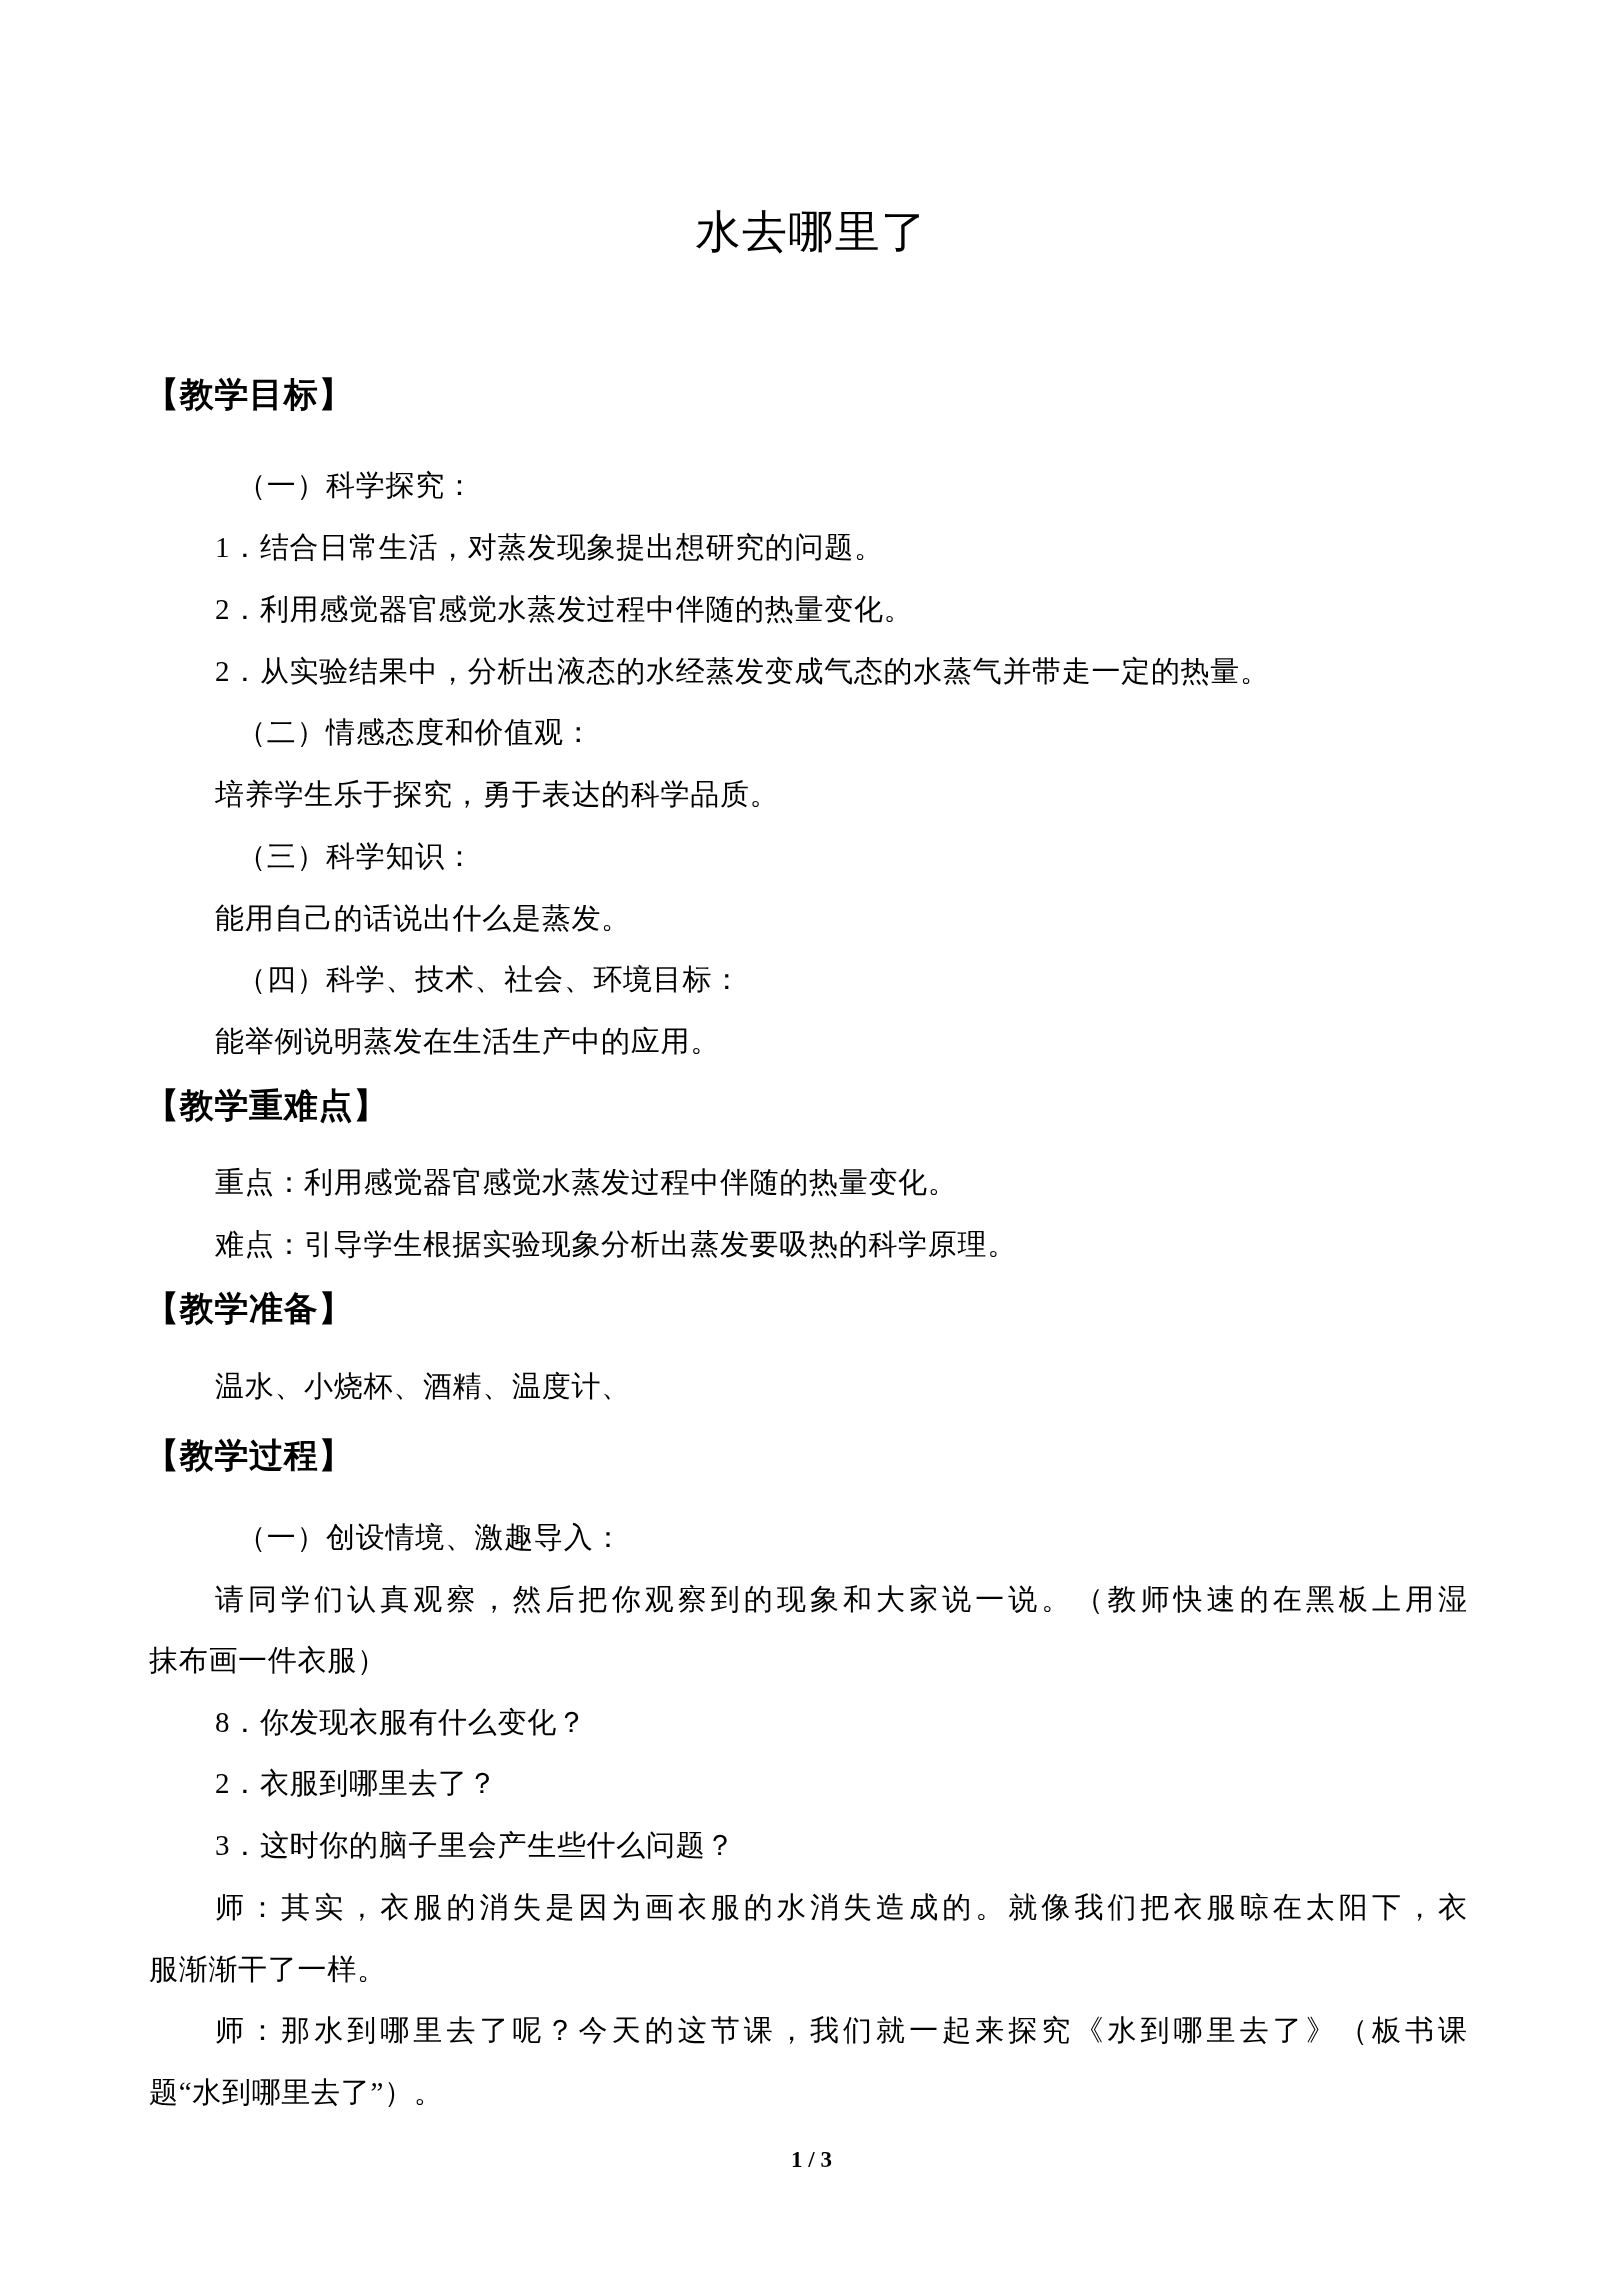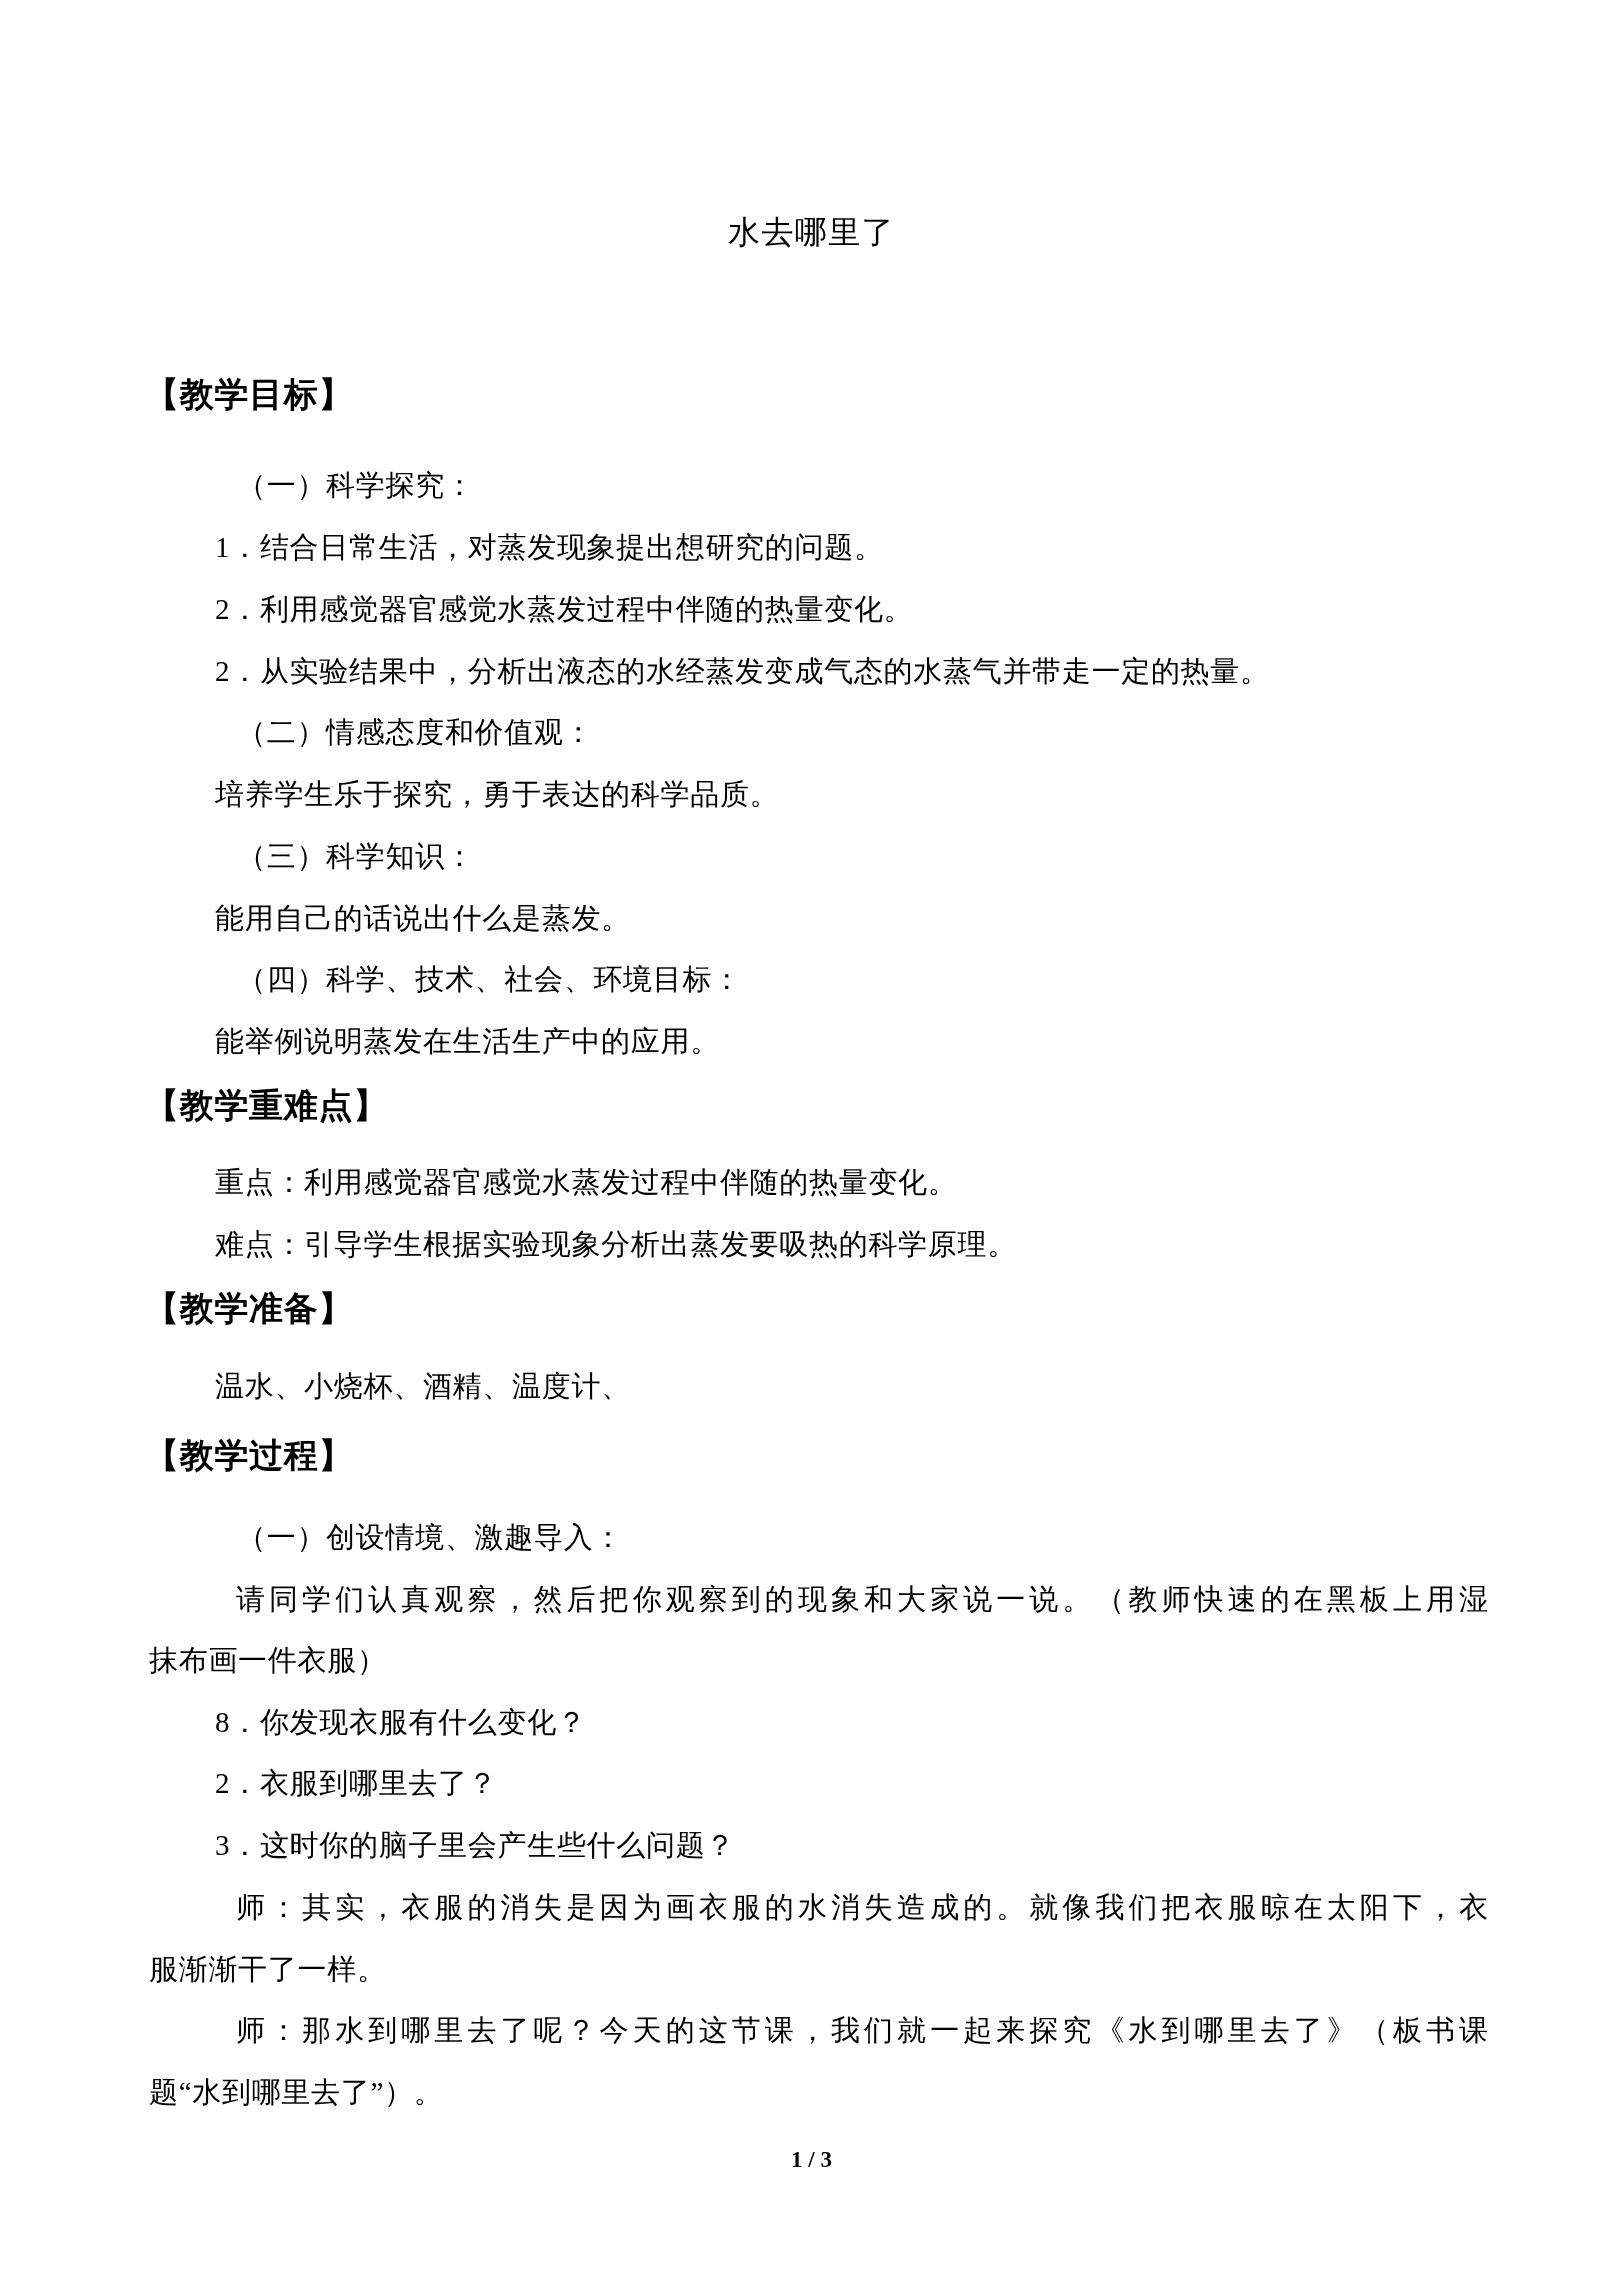--- a/index.html
+++ b/index.html
@@ -21,21 +21,21 @@
       width: 1623px;
       height: 2295px;
       background: #ffffff;
     }
     .title {
       position: absolute;
       left: 0;
       width: 1623px;
       top: 213px;
       text-align: center;
-      font-size: 32px;
+      font-size: 45px;
       line-height: 55px;
       font-weight: normal;
       letter-spacing: 1.4px;
     }
     .heading {
       position: absolute;
       left: 145px;
       font-family: "DejaVu Sans", "Liberation Sans", sans-serif;
       font-weight: bold;
       font-size: 34px;
@@ -50,21 +50,20 @@
       letter-spacing: 0.7px;
     }
     .ind1 { left: 215px; }
     .ind2 { left: 237px; }
     .ind0 { left: 149px; }
     .justify {
       width: 1325px;
       text-align-last: justify;
       text-align: justify;
       letter-spacing: 0;
-      margin-left: 21px;
     }
     .footer {
       position: absolute;
       left: 0;
       width: 1623px;
       top: 2146px;
       text-align: center;
       font-size: 23px;
       font-weight: bold;
       line-height: 27px;

